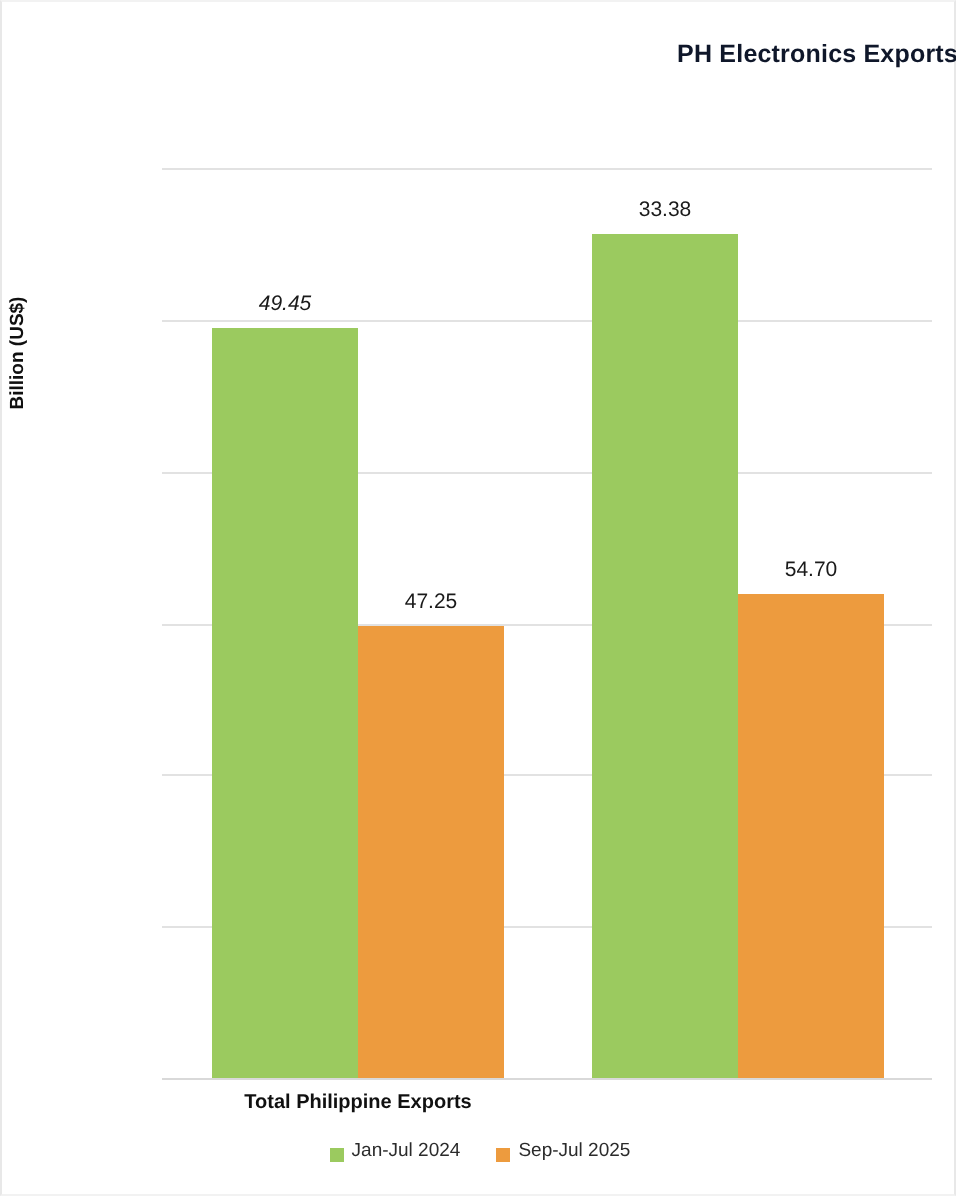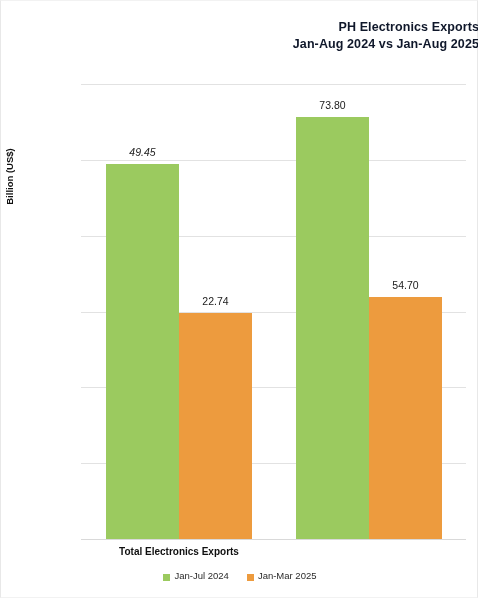--- a/index.html
+++ b/index.html
@@ -134,21 +134,20 @@
     white-space: nowrap;
   }
 </style>
 </head>
 <body>
 
 <div id="chart-root">
 
   <div id="chart-title">
     <span class="tline">PH Electronics Exports</span>
-    <span class="tline">Jan-Aug 2024 vs Jan-Aug 2025</span>
   </div>
 
   <div id="y-axis-title">Billion (US$)</div>
 
   <div id="plot-area">
       <div class="gridline" style="top: 0px;"></div>
       <div class="gridline" style="top: 75.8333px;"></div>
       <div class="gridline" style="top: 151.667px;"></div>
       <div class="gridline" style="top: 227.5px;"></div>
       <div class="gridline" style="top: 303.333px;"></div>
@@ -160,22 +159,22 @@
       <div class="bar s1" title="Electronics Exports · Jan-Jul 2025 · 31.97" style="left: 288px; width: 73px; height: 242.439px; background: rgb(237, 155, 62);"></div>
     </div>
 
   <div id="legend">
       <div class="legend-item">
         <span class="legend-swatch s0" style="background: rgb(155, 202, 95);"></span>
         <span class="legend-text">Jan-Jul 2024</span>
       </div>
       <div class="legend-item">
         <span class="legend-swatch s1" style="background: rgb(237, 155, 62);"></span>
-        <span class="legend-text">Jan-Mar 2025</span>
+        <span class="legend-text">Sep-Jul 2025</span>
       </div>
     </div>
 
 <div class="bar-label" style="left: 105px; width: 73px; top: 145.004px; font-style: italic;">49.45</div>
-    <div class="bar-label" style="left: 178px; width: 73px; top: 294.092px;">22.74</div>
-    <div class="cat-label" style="left: 78px; width: 200px;">Total Electronics Exports</div>
-    <div class="bar-label" style="left: 295px; width: 73px; top: 97.6083px;">73.80</div>
+    <div class="bar-label" style="left: 178px; width: 73px; top: 294.092px;">47.25</div>
+    <div class="cat-label" style="left: 78px; width: 200px;">Total Philippine Exports</div>
+    <div class="bar-label" style="left: 295px; width: 73px; top: 97.6083px;">33.38</div>
     <div class="bar-label" style="left: 368px; width: 73px; top: 277.561px;">54.70</div>
   </div>
 
 </body></html>

